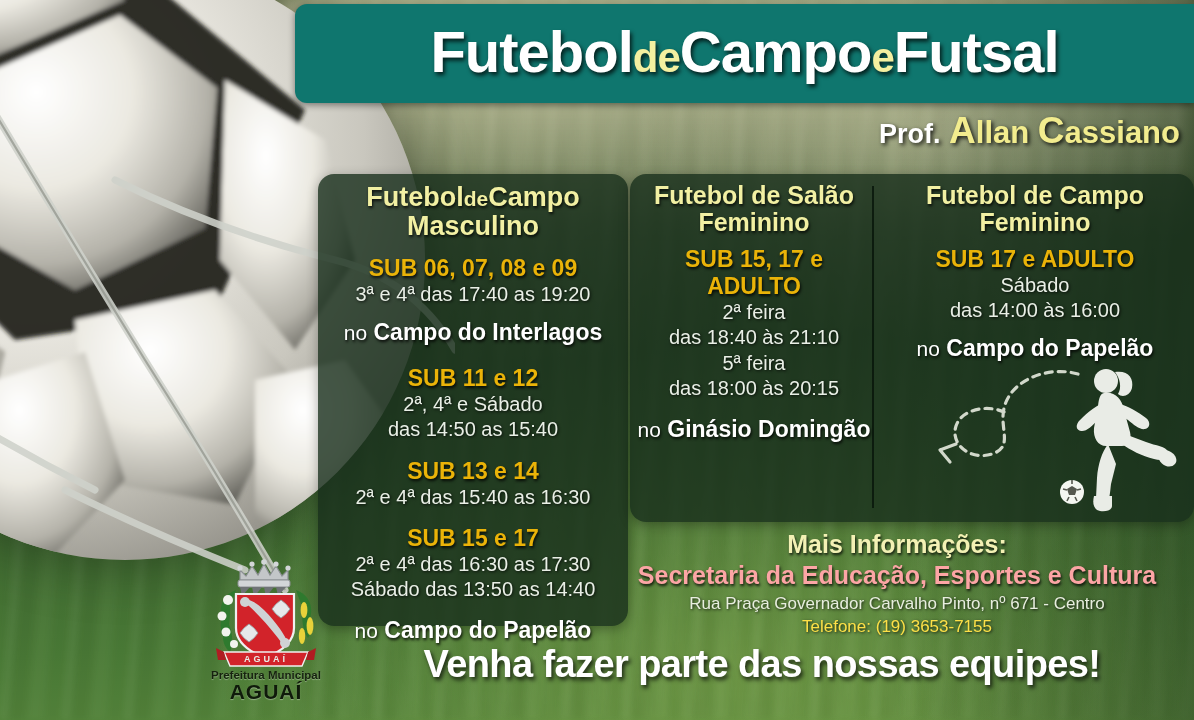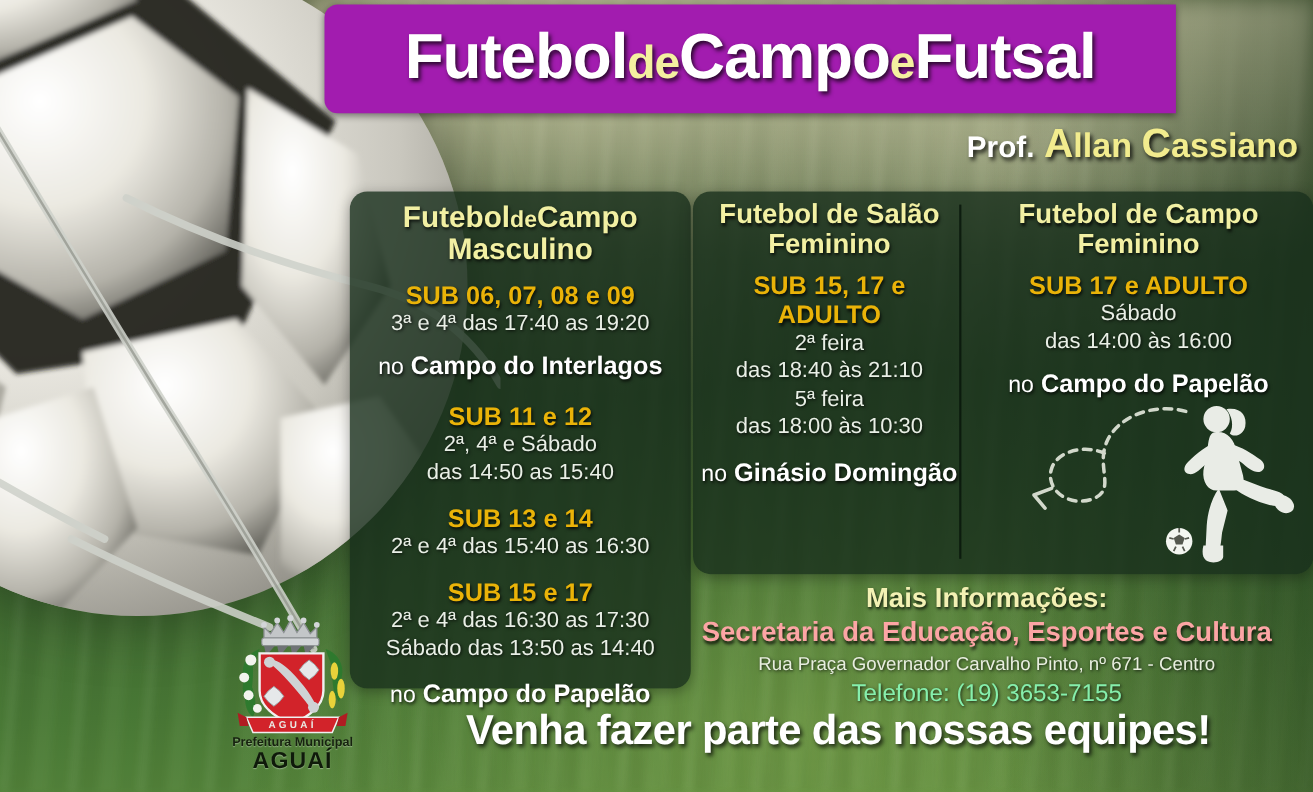--- a/index.html
+++ b/index.html
@@ -57,22 +57,22 @@
     position:absolute;left:0;top:0;width:600px;height:600px;border-radius:50%;
     background:radial-gradient(circle at 34% 30%, #fdfdfb 0%, #eceae3 30%, #c9c7be 58%, #8d8b83 82%, #4e4d47 100%);
     box-shadow:0 0 60px rgba(0,0,0,.35);
     overflow:hidden;
   }
   .ball svg{position:absolute;left:0;top:0;}
   .net{position:absolute;left:-10px;top:-30px;width:640px;height:680px;pointer-events:none;}
 
   
   .titlebar{
-    position:absolute;left:295px;top:4px;width:774px;height:99px;
-    background:#a21caf;
+    position:absolute;left:295px;top:4px;width:899px;height:99px;
+    background:#0f766e;
     border-radius:12px 0 0 12px;
     box-shadow:0 2px 7px rgba(0,0,0,.45);
     display:flex;align-items:center;justify-content:center;
   }
   .title-text{
     font-size:58px;font-weight:bold;letter-spacing:-1px;
     white-space:nowrap;line-height:1;
     text-shadow:2px 3px 4px rgba(0,0,0,.75);
     padding-bottom:4px;
   }
@@ -165,21 +165,21 @@
   }
   .info .i2{
     color:#fca5a5;font-size:25px;font-weight:bold;margin-top:2px;
     text-shadow:1px 2px 3px rgba(0,0,0,.85);
   }
   .info .i3{
     color:#e8eedf;font-size:17px;margin-top:4px;
     text-shadow:1px 1px 3px rgba(0,0,0,.8);
   }
   .info .i4{
-    color:#86efac;font-size:22px;margin-top:3px;
+    color:#fde047;font-size:17px;margin-top:3px;
     text-shadow:1px 1px 3px rgba(0,0,0,.8);
   }
 
   
   .tagline{
     position:absolute;left:330px;top:643px;width:864px;text-align:center;
     color:#ffffff;font-size:38px;font-weight:bold;letter-spacing:-.6px;
     text-shadow:2px 3px 4px rgba(0,0,0,.75);white-space:nowrap;
   }
 
@@ -289,21 +289,21 @@
   <div class="col col-mid">
     <div class="hd hd-m">
       <span>Futebol</span> <span>de</span> <span>Salão</span><br>
       <span>Feminino</span>
     </div>
     <div class="gap-s"></div>
     <div class="sub">SUB 15, 17 e ADULTO</div>
     <div class="when">2ª feira</div>
     <div class="when">das  18:40 às 21:10</div>
     <div class="when">5ª feira</div>
-    <div class="when">das 18:00 às 10:30</div>
+    <div class="when">das 18:00 às 20:15</div>
     <div class="gap-m"></div>
     <div class="place"><span class="no">no</span> <span>Ginásio Domingão</span></div>
   </div>
 
   <div class="col col-right">
     <div class="hd hd-m">
       <span>Futebol</span> <span>de</span> <span>Campo</span><br>
       <span>Feminino</span>
     </div>
     <div class="gap-s"></div>

